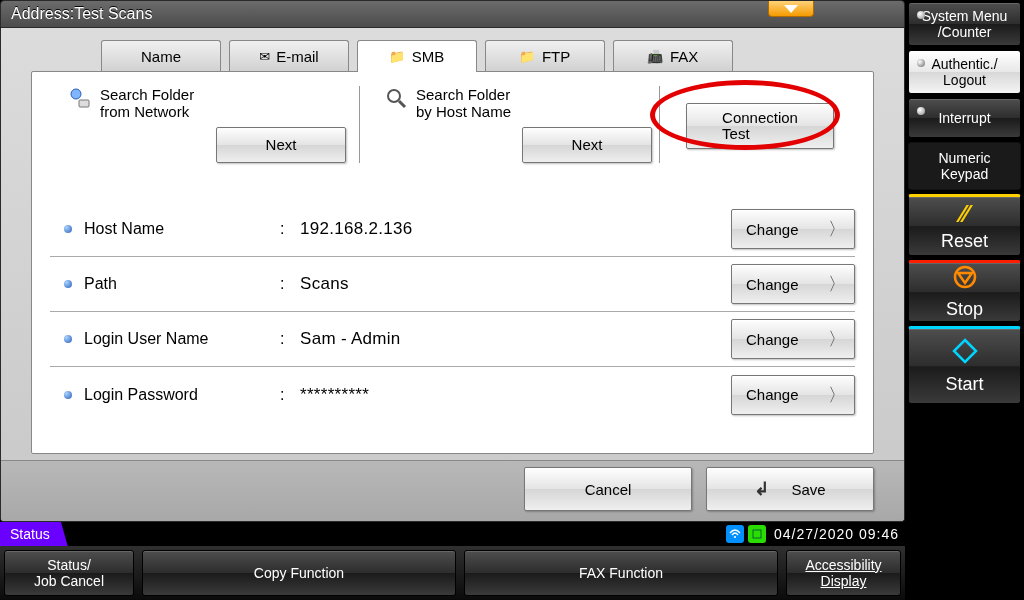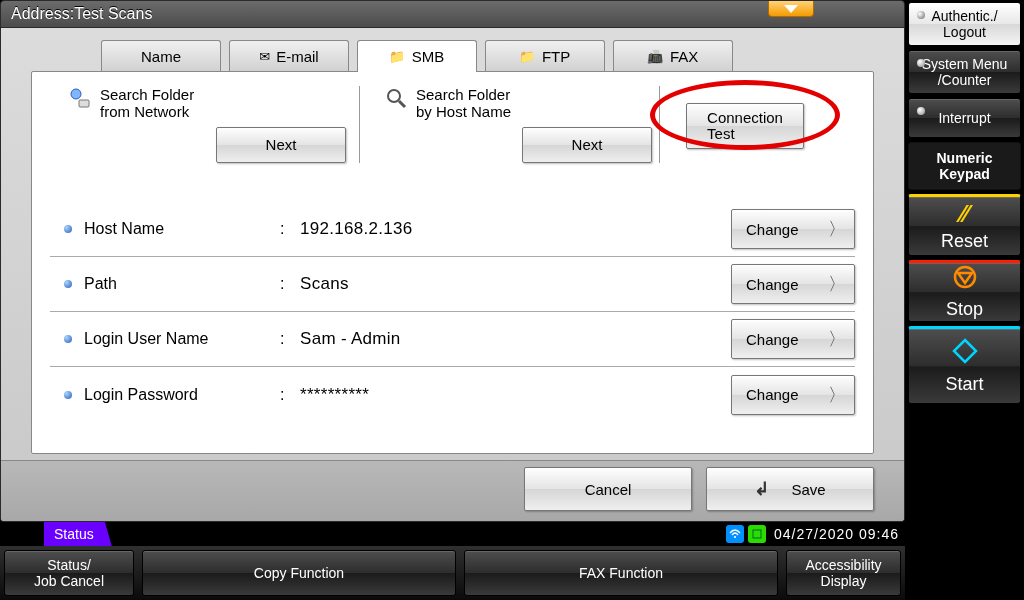--- a/index.html
+++ b/index.html
@@ -26,61 +26,61 @@
   .search-block { display: flex; flex-direction: column; gap: 6px; width: 310px; border-right: 1px solid #999; padding-right: 27px; padding-left: 18px; }
   .search-block.second { border-right: 1px solid #999; padding-left: 24px; width: 300px; }
   .search-head { display: flex; gap: 8px; align-items: flex-start; font-size: 15px; line-height: 1.15; }
   .search-head .sicon { width: 24px; height: 24px; flex-shrink: 0; }
   .next-btn-row { padding-left: 148px; }
   .search-block.second .next-btn-row { padding-left: 138px; }
   .conn-block { padding-left: 26px; display:flex; align-items:center; position: relative; height: 80px; }
 
   .btn3d { height: 36px; background: linear-gradient(#fefefe,#e4e4e4 50%,#d6d6d6 51%,#efefef); border: 1px solid #777; border-radius: 2px; font-size: 15px; cursor: pointer; display: inline-flex; align-items: center; justify-content: center; box-shadow: inset 0 1px 0 #fff, 1px 1px 2px rgba(0,0,0,.25); }
   .btn-next { width: 130px; align-items: center; }
-  .btn-conn { width: 118px; height: 46px; text-align: left; padding: 0 10px; line-height: 1.1; }
+  .btn-conn { width: 148px; height: 46px; text-align: left; padding: 0 10px; line-height: 1.1; }
   .red-ellipse { position: absolute; left: -10px; top: -6px; width: 190px; height: 70px; border: 5px solid #e30000; border-radius: 50%; pointer-events: none; }
 
   .fields { margin-top: 32px; }
   .field-row { display: flex; align-items: center; height: 55px; border-bottom: 1px solid #aaa; }
   .field-row:last-child { border-bottom: none; }
   .bullet { width: 8px; height: 8px; border-radius: 50%; background: radial-gradient(circle at 30% 30%, #aad4ff, #2a5fb8); margin: 0 12px 0 14px; flex-shrink: 0; }
   .flabel { width: 196px; font-size: 16px; }
   .colon { width: 20px; font-size: 16px; }
   .fvalue { flex: 1; font-size: 17px; letter-spacing: .3px; }
   .btn-change { width: 124px; height: 40px; justify-content: space-between; padding: 0 8px 0 14px; }
   .chev { font-size: 18px; color: #555; }
 
   .footer-buttons { display: flex; justify-content: flex-end; gap: 14px; padding: 6px 30px 10px 0; background: linear-gradient(#b8b8b8,#a8a8a8); border-top: 1px solid #888; }
   .fbtn { width: 168px; height: 44px; }
   .fbtn .ret-icon { margin-right: 22px; font-weight: bold; font-size: 18px; color: #333; }
 
   
   .statusbar { height: 24px; background: #000; display: flex; align-items: center; color: #fff; font-size: 14px; }
-  .status-tag { background: #6a00ff; color: #fff; padding: 2px 18px 2px 10px; font-size: 14px; height: 100%; display: flex; align-items: center; clip-path: polygon(0 0,90% 0,100% 100%,0 100%); margin-left: 44px; }
+  .status-tag { background: #6a00ff; color: #fff; padding: 2px 18px 2px 10px; font-size: 14px; height: 100%; display: flex; align-items: center; clip-path: polygon(0 0,90% 0,100% 100%,0 100%); }
   .status-spacer { flex: 1; }
   .st-icon { width: 18px; height: 18px; border-radius: 3px; display:flex; align-items:center; justify-content:center; margin-right: 4px; font-size: 12px; }
   .st-wifi { background: #0090ff; }
   .st-green { background: #2bdc00; }
   .st-dt { margin: 0 6px 0 4px; letter-spacing: 1px; }
 
   
   .funcbar { height: 54px; background: linear-gradient(#303030,#0a0a0a); display: flex; align-items: center; gap: 8px; padding: 4px 4px; }
   .funcbtn { flex: 1; height: 46px; background: linear-gradient(#4e4e4e,#2d2d2d 50%,#1b1b1b 51%,#3a3a3a); border: 1px solid #000; border-radius: 3px; color: #fff; font-size: 14px; display: flex; align-items: center; justify-content: center; text-align: center; line-height: 1.15; cursor: pointer; box-shadow: inset 0 1px 0 rgba(255,255,255,.15); }
   .funcbtn.small { flex: 0 0 130px; }
-  .funcbtn.acc { flex: 0 0 115px; }
+  .funcbtn.acc { flex: 0 0 115px; text-decoration: underline; }
 
   
   .rbtn { background: linear-gradient(#4e4e4e,#2d2d2d 50%,#1b1b1b 51%,#3a3a3a); border: 1px solid #000; border-radius: 3px; color: #fff; display: flex; flex-direction: column; align-items: center; justify-content: center; gap: 3px; cursor: pointer; box-shadow: inset 0 1px 0 rgba(255,255,255,.15); font-size: 14px; position: relative; }
   .rbtn .dot { position: absolute; left: 8px; top: 8px; width: 8px; height: 8px; border-radius: 50%; background: radial-gradient(circle at 35% 35%, #fff, #888); }
   .rbtn.white { background: linear-gradient(#fff,#e8e8e8 50%,#d8d8d8 51%,#f4f4f4); color: #000; }
   .rbtn.white .dot { background: radial-gradient(circle at 35% 35%, #fff, #666); }
   .rbtn.auth { height: 44px; }
   .rbtn.sys { height: 44px; }
   .rbtn.intr { height: 40px; }
-  .rbtn.keypad { height: 48px; background: #1a1a1a; box-shadow: none; border-color:#111;font-weight:bold; }
+  .rbtn.keypad { height: 48px; background: #1a1a1a; box-shadow: none; border-color:#111; }
   .rbtn.reset { height: 62px; border-top: 3px solid #ffd000; }
   .rbtn.stop  { height: 62px; border-top: 3px solid #ff1e00; }
   .rbtn.start { height: 78px; border-top: 3px solid #00d5ff; }
   .rbtn.start, .rbtn.stop, .rbtn.reset { font-size: 18px; }
   .rbtn .ricon { font-size: 24px; }
   .reset .ricon { color: #ffd000; font-weight: bold; }
   .stop .ricon  { color: #ff8a00; }
   .start .ricon { color: #00d5ff; }
 </style>
 </head>
@@ -256,29 +256,29 @@
           <span>FAX Function</span>
         </div>
       <div class="funcbtn acc">
           <span style="white-space:pre-line;text-align:center">Accessibility
 Display</span>
         </div>
     </div>
   </div>
 
   <div class="right-col">
+    <div class="rbtn sys">
+        <span class="dot"></span>
+        <span style="white-space:pre-line;text-align:center">System Menu
+/Counter</span>
+      </div>
     <div class="rbtn white auth">
         <span class="dot"></span>
         <span style="white-space:pre-line;text-align:center">Authentic./
 Logout</span>
-      </div>
-    <div class="rbtn sys">
-        <span class="dot"></span>
-        <span style="white-space:pre-line;text-align:center">System Menu
-/Counter</span>
       </div>
     <div class="rbtn intr">
         <span class="dot"></span>
         <span>Interrupt</span>
       </div>
     <div class="rbtn keypad">
         <span style="white-space:pre-line;text-align:center">Numeric
 Keypad</span>
       </div>
     <div class="rbtn reset">

